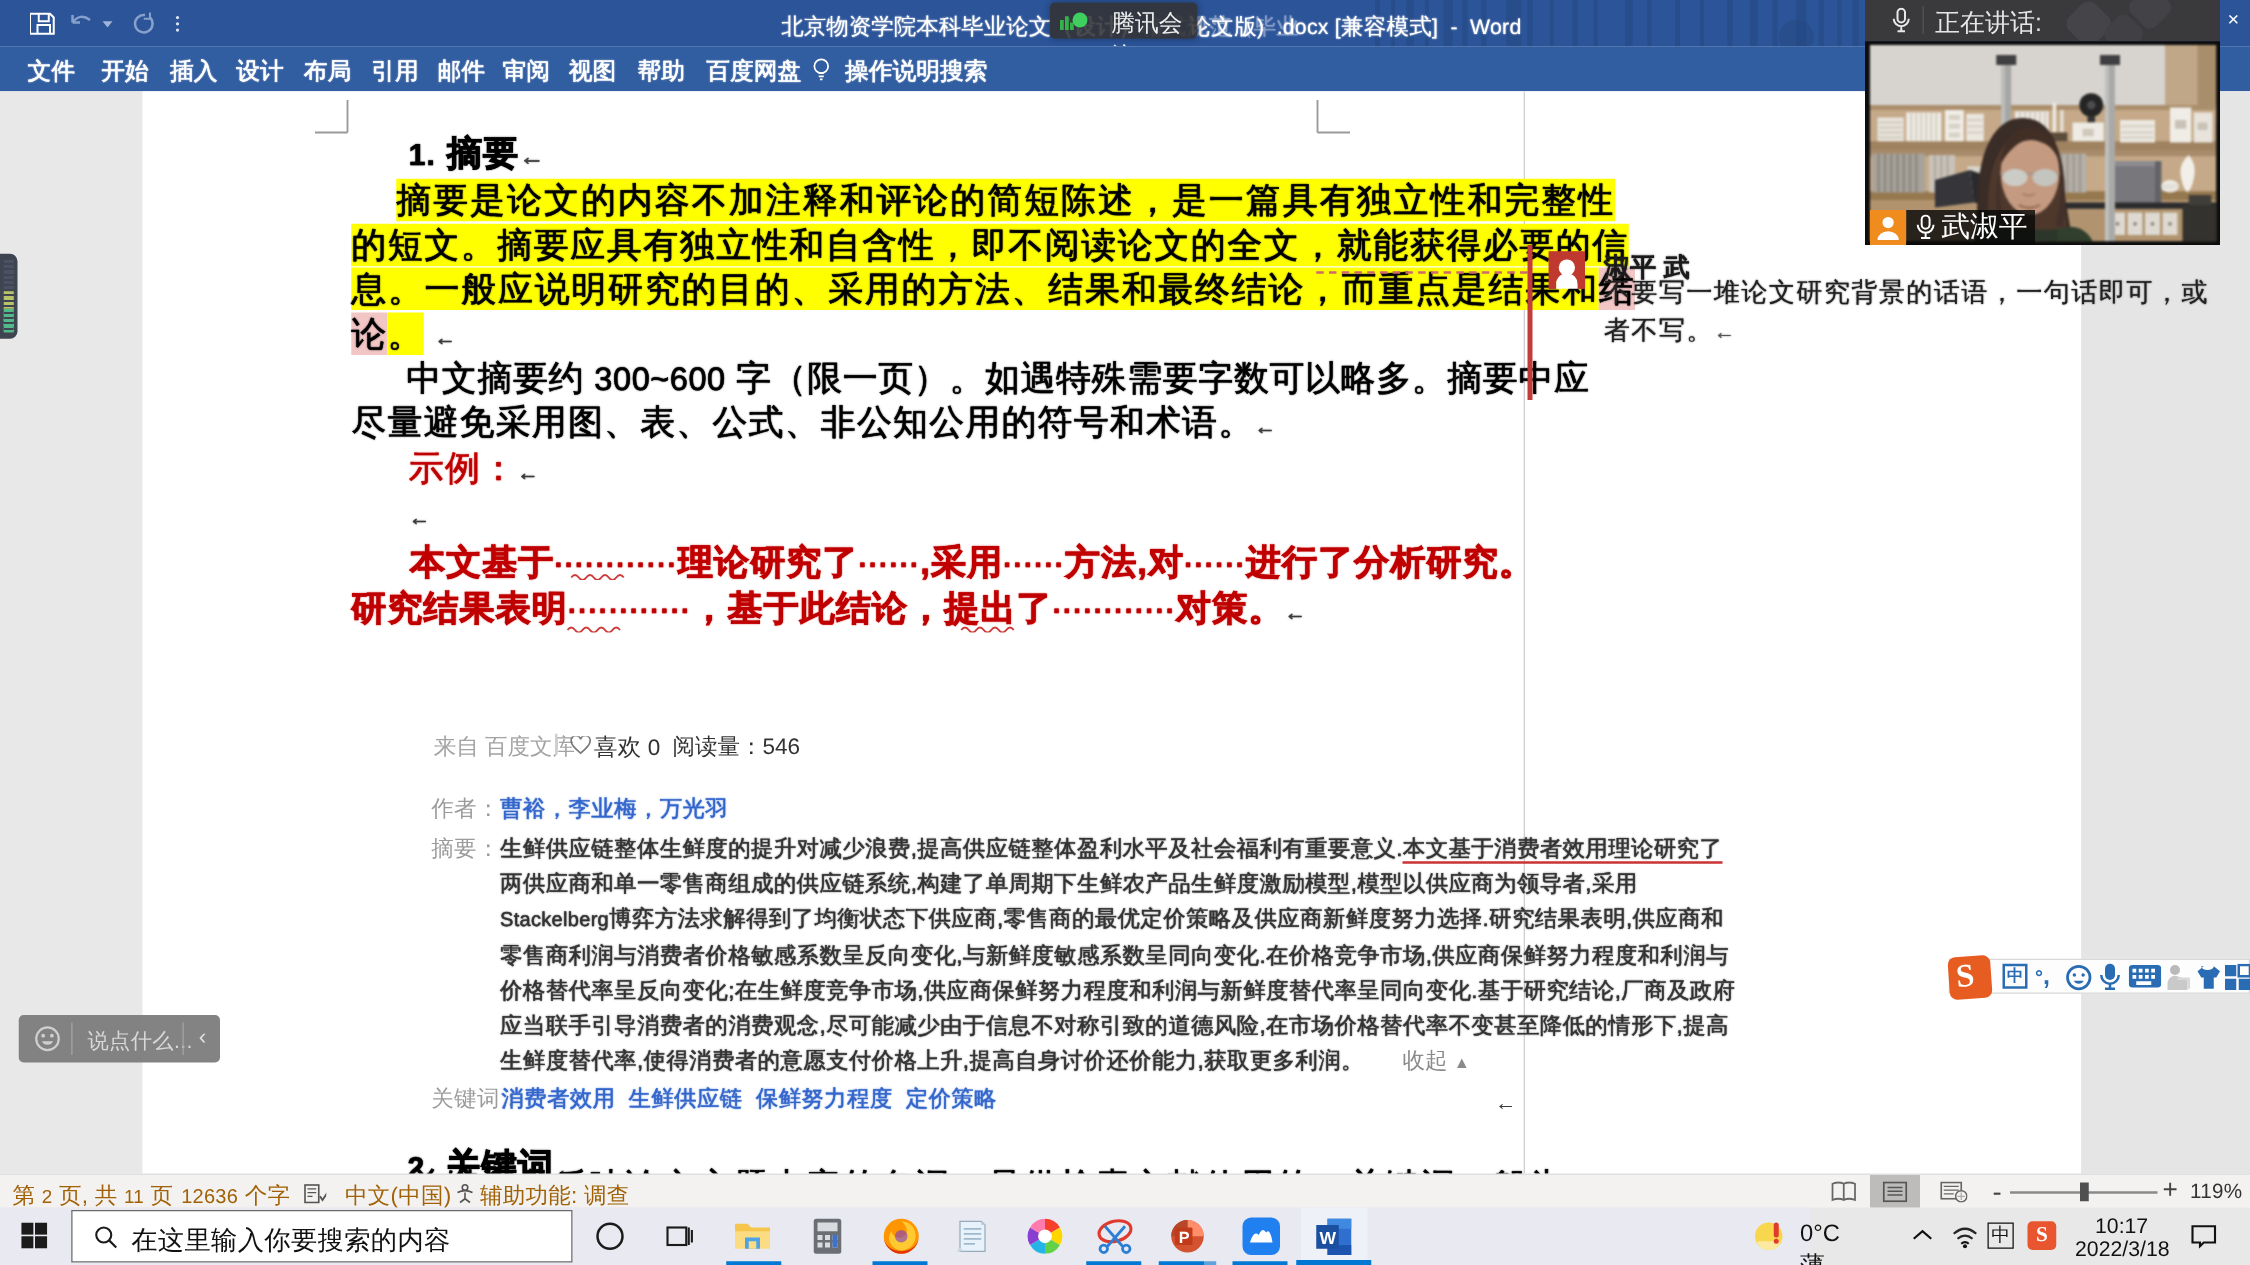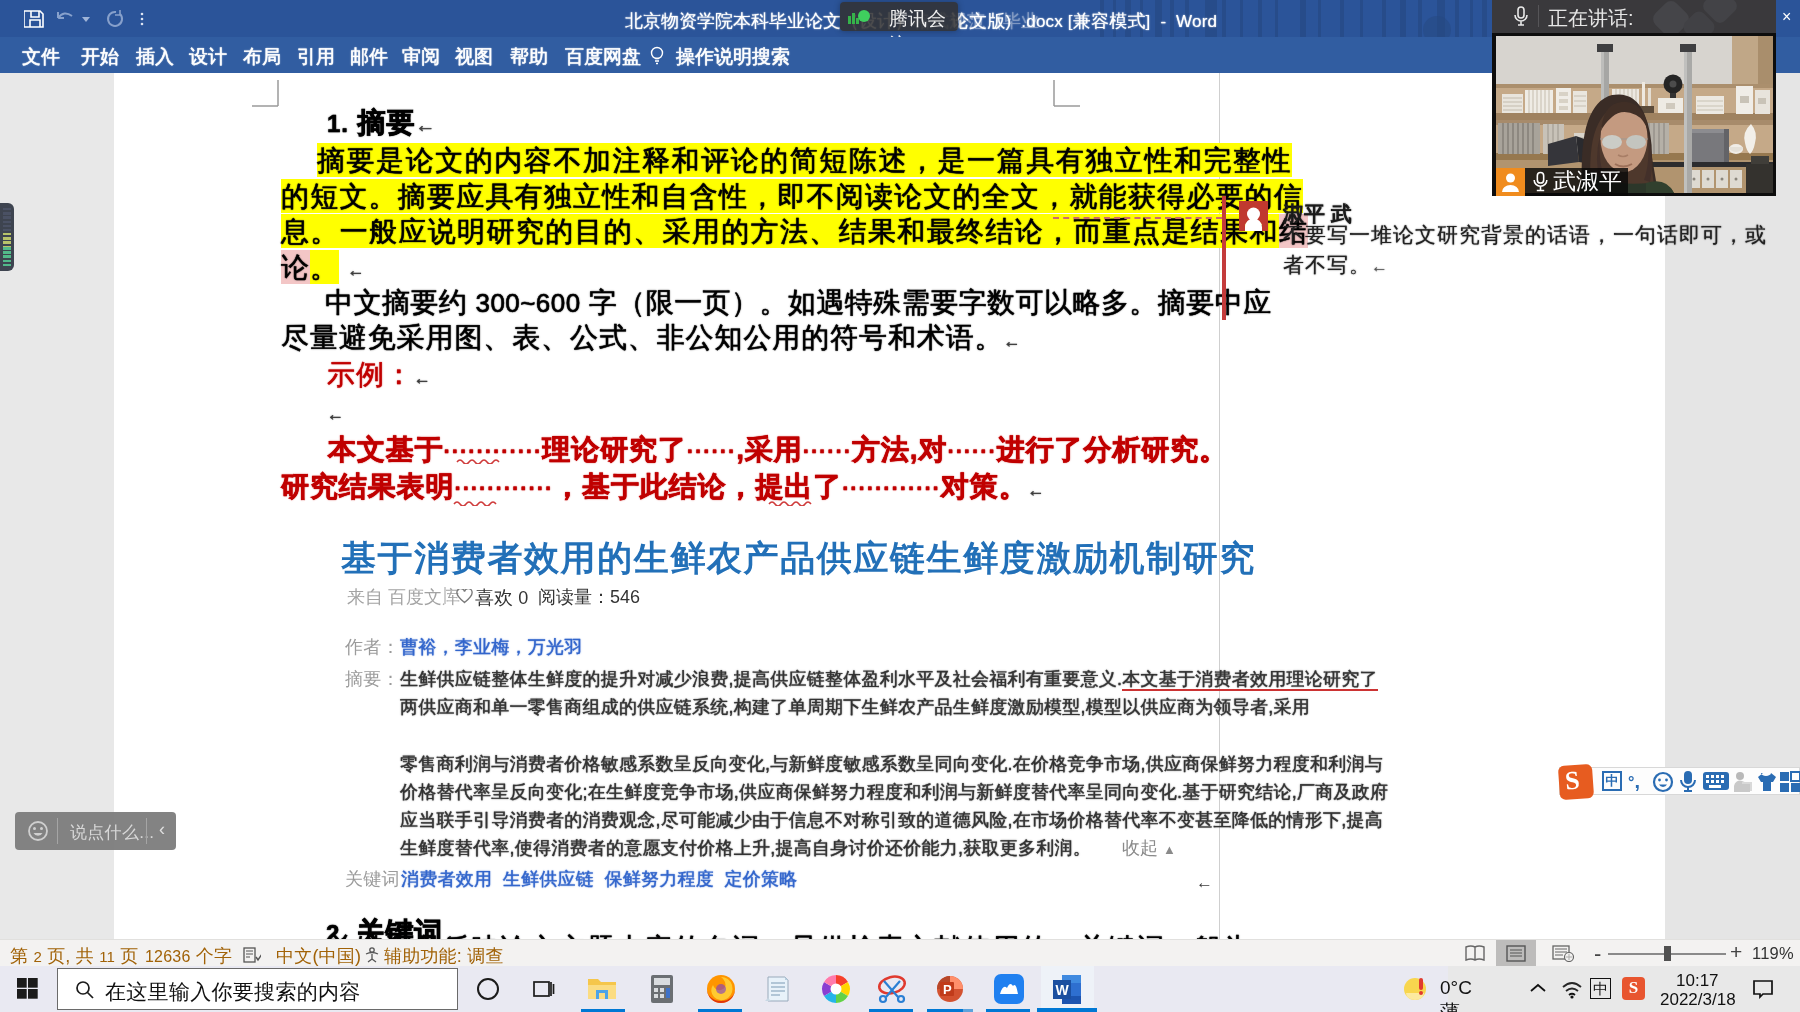--- a/index.html
+++ b/index.html
@@ -156,35 +156,35 @@
   <svg class="abs" style="left:456px;top:384px" width="46" height="7" viewBox="0 0 46 7">
       <path d="M1 5 q3 -4 6 0 t6 0 t6 0 t6 0 t6 0 t6 0 t6 0" fill="none" stroke="#cf3b3b" stroke-width="1.5"></path>
     </svg>
   <svg class="abs" style="left:453px;top:426px" width="46" height="7" viewBox="0 0 46 7">
       <path d="M1 5 q3 -4 6 0 t6 0 t6 0 t6 0 t6 0 t6 0 t6 0" fill="none" stroke="#cf3b3b" stroke-width="1.5"></path>
     </svg>
   <svg class="abs" style="left:768px;top:426px" width="46" height="7" viewBox="0 0 46 7">
       <path d="M1 5 q3 -4 6 0 t6 0 t6 0 t6 0 t6 0 t6 0 t6 0" fill="none" stroke="#cf3b3b" stroke-width="1.5"></path>
     </svg>
 
-  <div class="ln" style="left:341px;top:462px;font-size:35px;font-weight:bold;color:#2270b8;letter-spacing:1.6px;">基于消费者效用的生鲜农产品供应链生鲜度激励机制研究</div>
   <div class="ln" style="left:347px;top:512px;font-size:18px;color:#a3a3a3;">来自 百度文库</div>
   <div class="abs" style="left:444px;top:514px;width:1.5px;height:17px;background:#cfcfcf;"></div>
   <svg class="abs" style="left:456px;top:516px" width="17" height="15" viewBox="0 0 17 15">
       <path d="M8.5 13.5 C3 9 1 6.5 1 4.2 A3.4 3.4 0 0 1 8.5 2.5 A3.4 3.4 0 0 1 16 4.2 C16 6.5 14 9 8.5 13.5 z" fill="none" stroke="#7a7a7a" stroke-width="1.4"></path>
     </svg>
   <div class="ln" style="left:475px;top:512px;font-size:19px;color:#333;">喜欢 <span style="font-size:18px;">0</span></div>
   <div class="ln" style="left:538px;top:512px;font-size:18px;color:#333;">阅读量：<span style="font-size:18px;">546</span></div>
 
   <div class="ln snlab" style="left:345px;top:562px;">作者：</div>
   <div class="ln sn snblue" style="left:400px;top:562px;">曹裕，李业梅，万光羽</div>
 
   <div class="ln snlab" style="left:345px;top:594px;">摘要：</div>
   <div class="ln sn" style="left:400px;top:594px;">生鲜供应链整体生鲜度的提升对减少浪费,提高供应链整体盈利水平及社会福利有重要意义.<span style="border-bottom:2px solid #c33;">本文基于消费者效用理论研究了</span></div>
   <div class="ln sn" style="left:400px;top:622px;">两供应商和单一零售商组成的供应链系统,构建了单周期下生鲜农产品生鲜度激励模型,模型以供应商为领导者,采用</div>
+  <div class="ln sn" style="left:400px;top:650px;"><span style="font-size:16px;">Stackelberg</span>博弈方法求解得到了均衡状态下供应商,零售商的最优定价策略及供应商新鲜度努力选择.研究结果表明,供应商和</div>
   <div class="ln sn" style="left:400px;top:679px;">零售商利润与消费者价格敏感系数呈反向变化,与新鲜度敏感系数呈同向变化.在价格竞争市场,供应商保鲜努力程度和利润与</div>
   <div class="ln sn" style="left:400px;top:707px;">价格替代率呈反向变化;在生鲜度竞争市场,供应商保鲜努力程度和利润与新鲜度替代率呈同向变化.基于研究结论,厂商及政府</div>
   <div class="ln sn" style="left:400px;top:735px;">应当联手引导消费者的消费观念,尽可能减少由于信息不对称引致的道德风险,在市场价格替代率不变甚至降低的情形下,提高</div>
   <div class="ln sn" style="left:400px;top:763px;">生鲜度替代率,使得消费者的意愿支付价格上升,提高自身讨价还价能力,获取更多利润。</div>
   <div class="ln" style="left:1122px;top:763px;font-size:18px;color:#8a8a8a;">收起 <span style="font-size:13px;">▲</span></div>
 
   <div class="ln snlab" style="left:345px;top:794px;">关键词：</div>
   <div class="ln sn snblue" style="left:401px;top:794px;">消费者效用&nbsp; 生鲜供应链&nbsp; 保鲜努力程度&nbsp; 定价策略</div>
   <div class="ln pilc" style="left:1196px;top:800px;">←</div>
 

